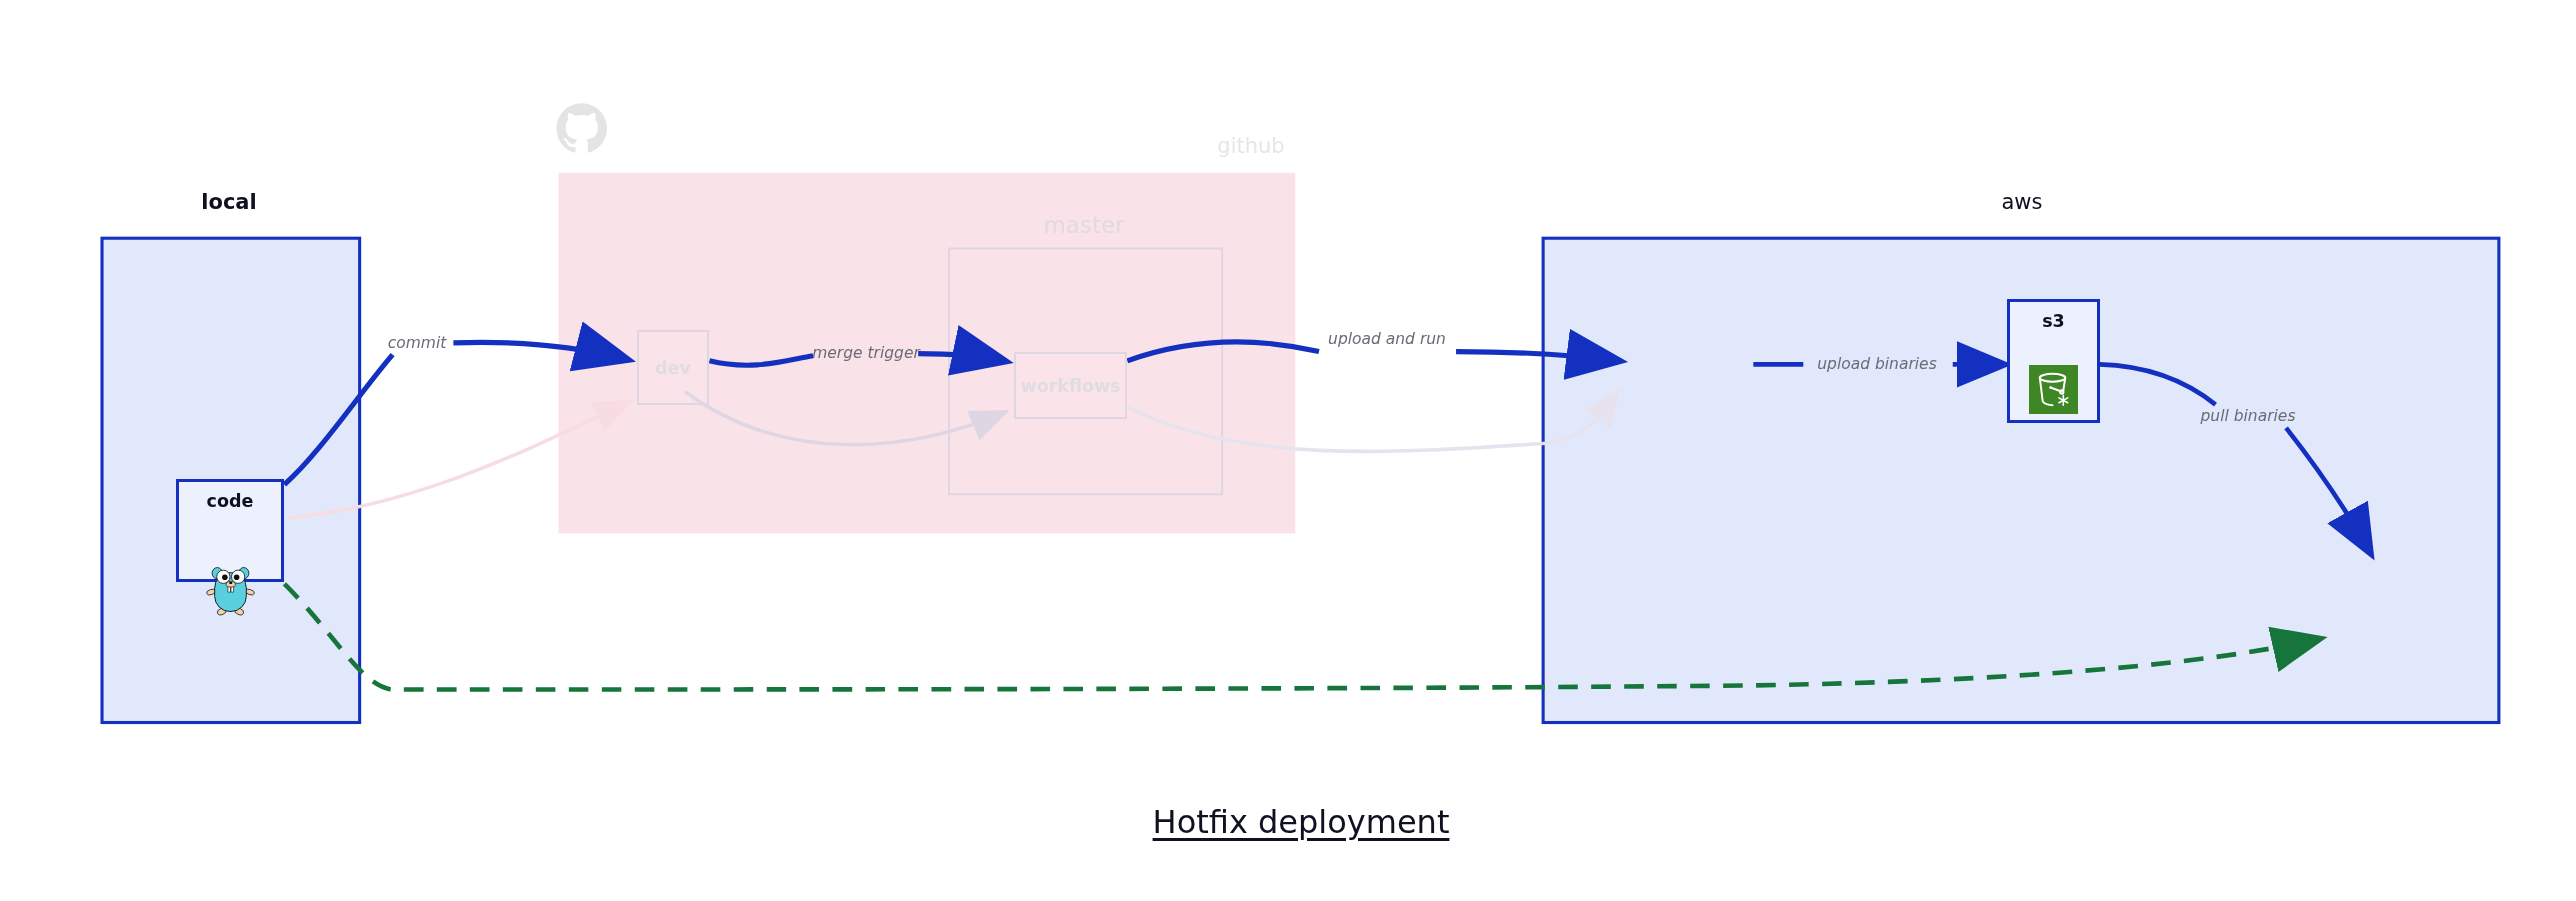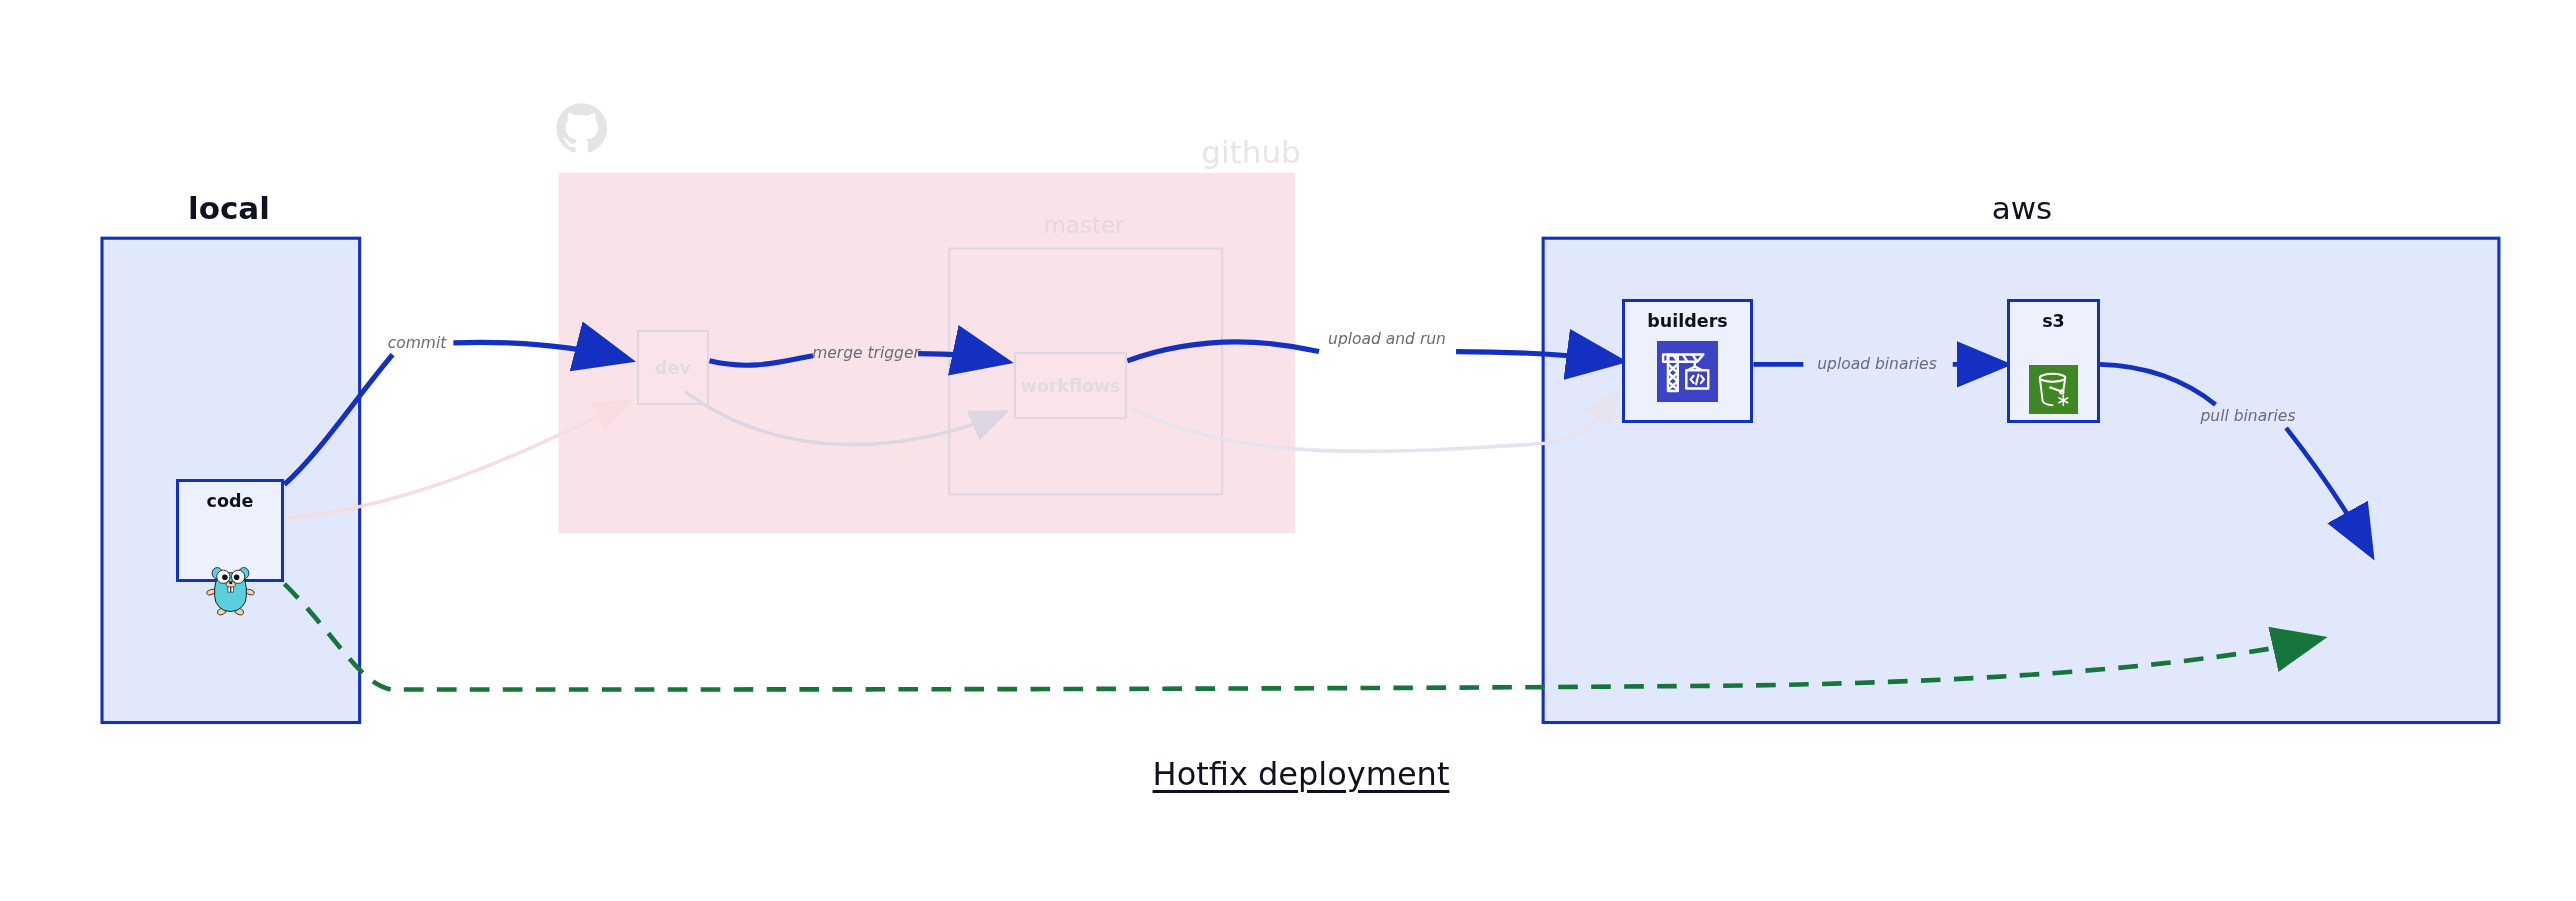--- a/index.html
+++ b/index.html
@@ -3,21 +3,21 @@
 <meta charset="utf-8">
 <style>
   html,body{margin:0;padding:0;background:#ffffff;}
   body{font-family:"DejaVu Sans","Liberation Sans",sans-serif;}
   #stage{position:relative;width:2604px;height:902px;background:#ffffff;overflow:hidden;}
   svg.layer{position:absolute;left:0;top:0;width:2604px;height:902px;}
 
   .cluster-label{
     position:absolute;
     font-family:"DejaVu Sans","Liberation Sans",sans-serif;
-    font-size:31px;
+    font-size:21px;
     color:#0f1020;
     text-align:center;
     white-space:nowrap;
     transform:translateX(-50%);
   }
   .cluster-label.faded{color:#e6e6e6;}
   .cluster-label.faded-pink{color:#e2d9e0;}
 
   .node{
     position:absolute;
@@ -74,20 +74,21 @@
 
   .diagram-title{
     position:absolute;
     font-family:"DejaVu Sans","Liberation Sans",sans-serif;
     font-size:32px;
     color:#0f1020;
     text-decoration:underline;
     text-underline-offset:5.2px;
     white-space:nowrap;
     transform:translateX(-50%);
+    margin-top:48px;
   }
 </style>
 </head>
 <body>
 
 <div id="stage">
 
   <svg class="layer" viewBox="0 0 5054 1750" width="2604" height="902">
 
     <rect x="1084" y="335" width="1430" height="700" fill="#fae3e8"></rect>
@@ -192,49 +193,20 @@
 
         <ellipse cx="48.5" cy="47" rx="9" ry="6" fill="#f2d3a8" stroke="#111" stroke-width="1.4"></ellipse>
         <ellipse cx="48.5" cy="44" rx="3.2" ry="2.4" fill="#111"></ellipse>
 
         <rect x="43" y="52" width="5" height="10" fill="#fff" stroke="#111" stroke-width="1.2"></rect>
         <rect x="49" y="52" width="5" height="10" fill="#fff" stroke="#111" stroke-width="1.2"></rect>
       </svg>
     </span>
   </div>
 
-  <div class="node" style="left:1622px;top:299px;width:131px;height:124px;">
-    <span class="node-title">builders</span>
-    <span class="node-icon">
-      <svg width="61" height="61" viewBox="0 0 100 100">
-        <rect x="0" y="0" width="100" height="100" fill="#3a44c4"></rect>
-        <g fill="none" stroke="#ffffff" stroke-width="4" stroke-linejoin="round">
-
-          <rect x="18" y="24" width="16" height="58"></rect>
-          <path d="M18 38 L34 52 M34 38 L18 52 M18 52 L34 66 M34 52 L18 66 M18 66 L34 80 M34 66 L18 80"></path>
-
-          <rect x="10" y="22" width="8" height="12"></rect>
-
-          <path d="M18 22 L76 22 L66 34 L18 34 Z"></path>
-          <path d="M26 22 L34 34 M42 22 L50 34 M58 22 L66 34"></path>
-
-          <path d="M62 34 L62 42"></path>
-          <path d="M50 48 L62 42 L74 48"></path>
-
-          <rect x="48" y="48" width="36" height="30"></rect>
-        </g>
-
-        <g fill="none" stroke="#ffffff" stroke-width="3.5" stroke-linecap="round" stroke-linejoin="round">
-          <path d="M60 57 L55 63 L60 69"></path>
-          <path d="M72 57 L77 63 L72 69"></path>
-          <path d="M68 55 L64 71"></path>
-        </g>
-      </svg>
-    </span>
-  </div>
 
   <div class="node" style="left:2007px;top:299px;width:93px;height:124px;gap:24px;">
     <span class="node-title">s3</span>
     <span class="node-icon">
       <svg width="49" height="49" viewBox="0 0 100 100">
         <rect x="0" y="0" width="100" height="100" fill="#3f8624"></rect>
         <g fill="none" stroke="#ffffff" stroke-width="4" stroke-linecap="round" stroke-linejoin="round">
 
           <ellipse cx="48" cy="26" rx="26" ry="8"></ellipse>
           <path d="M22 26 L28 74 C30 79 40 82 48 82"></path>

